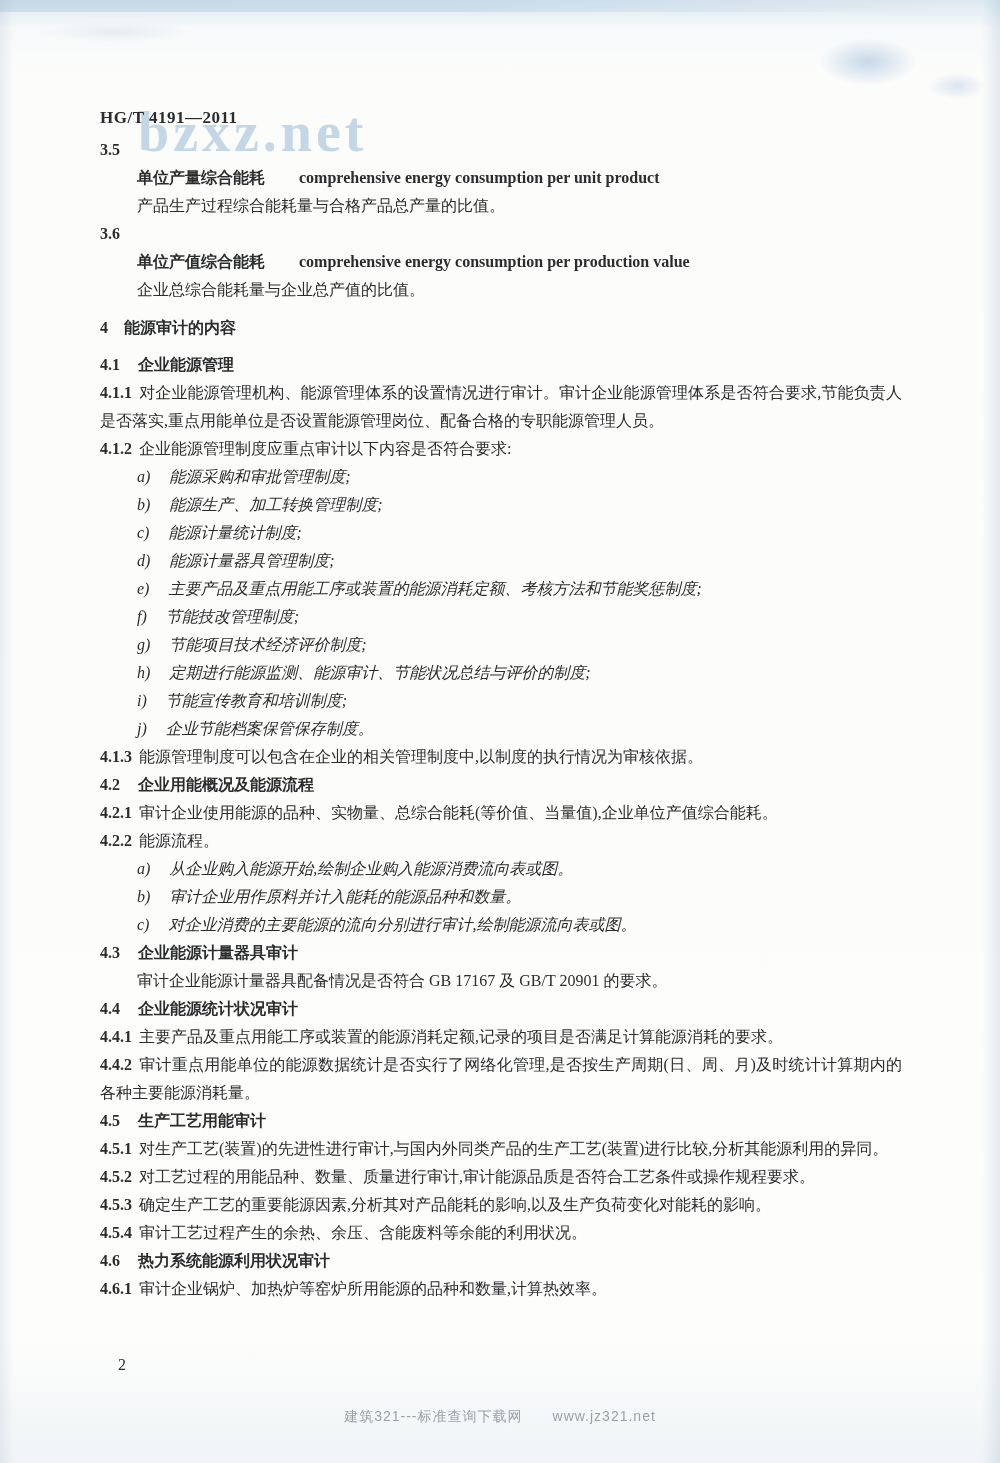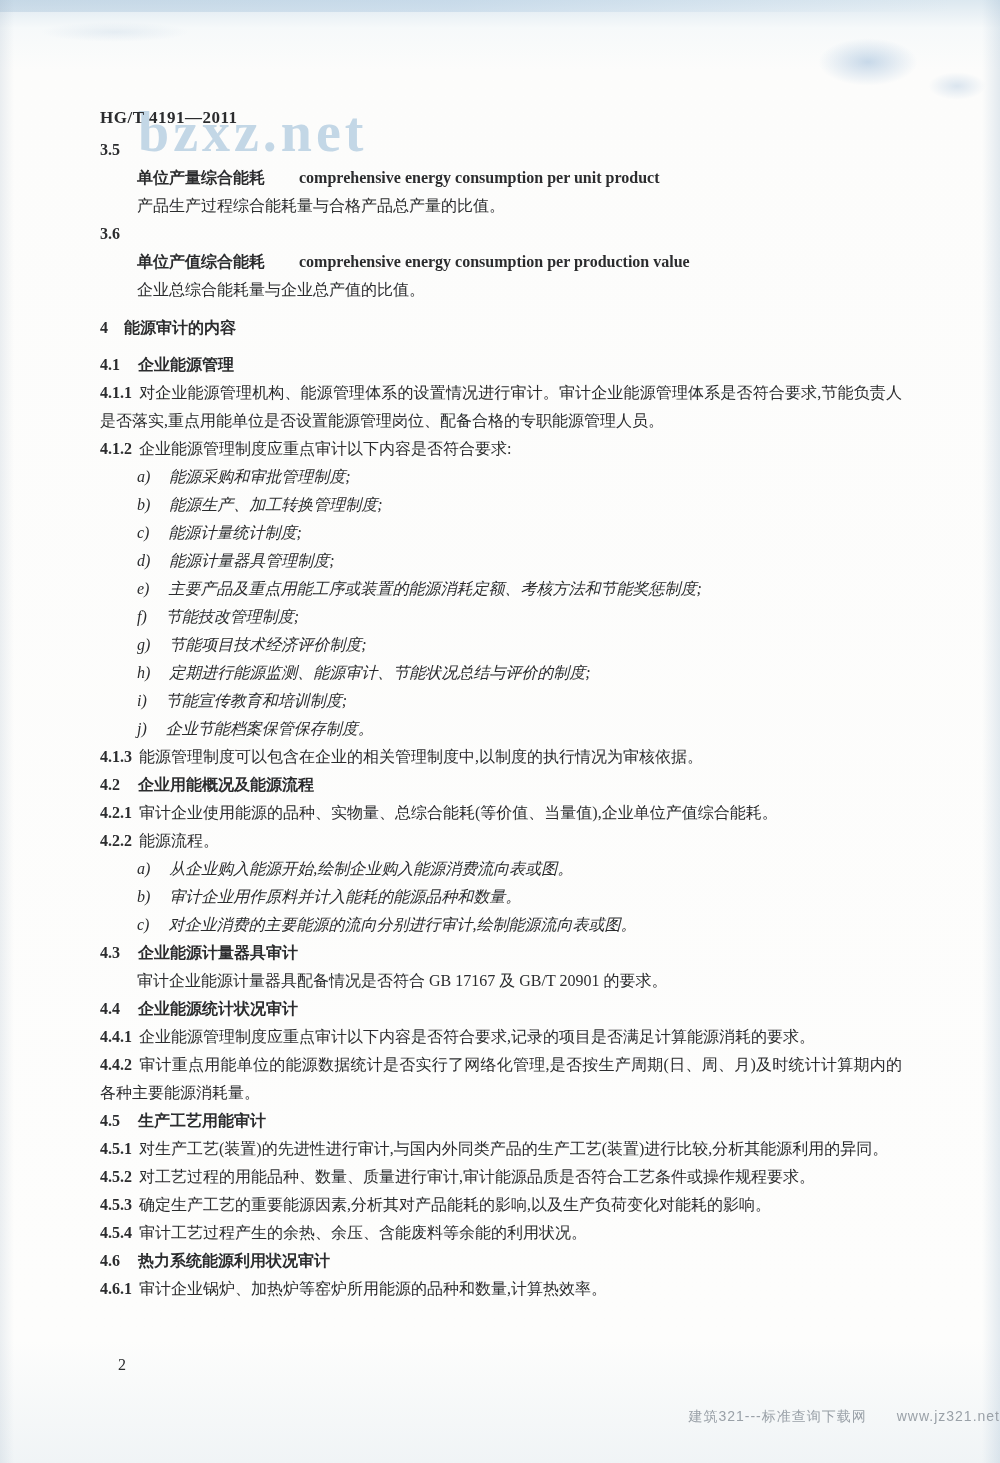--- a/index.html
+++ b/index.html
@@ -68,21 +68,21 @@
     position:absolute;
     left:118px;
     top:1356px;
     font-size:16px;
   }
   .page-footer{
     position:absolute;
     left:0;
     top:1408px;
     width:1000px;
-    text-align:right;
+    text-align:center;
     font-size:14px;
     color:#9aa1a8;
     letter-spacing:1px;
     font-family:"Liberation Sans","DejaVu Sans",sans-serif;
   }
 </style>
 </head>
 <body>
 
 <div class="page">
@@ -124,21 +124,21 @@
         <div class="block clause"><span class="num">4.1.3</span><span class="txt">能源管理制度可以包含在企业的相关管理制度中,以制度的执行情况为审核依据。</span></div>
         <div class="block heading"><span class="num">4.2</span><span class="txt">企业用能概况及能源流程</span></div>
         <div class="block clause"><span class="num">4.2.1</span><span class="txt">审计企业使用能源的品种、实物量、总综合能耗(等价值、当量值),企业单位产值综合能耗。</span></div>
         <div class="block clause"><span class="num">4.2.2</span><span class="txt">能源流程。</span></div>
         <div class="block letter"><span class="lt">a)</span><span class="txt">从企业购入能源开始,绘制企业购入能源消费流向表或图。</span></div>
         <div class="block letter"><span class="lt">b)</span><span class="txt">审计企业用作原料并计入能耗的能源品种和数量。</span></div>
         <div class="block letter"><span class="lt">c)</span><span class="txt">对企业消费的主要能源的流向分别进行审计,绘制能源流向表或图。</span></div>
         <div class="block heading"><span class="num">4.3</span><span class="txt">企业能源计量器具审计</span></div>
         <div class="block para"><span class="txt">审计企业能源计量器具配备情况是否符合 GB 17167 及 GB/T 20901 的要求。</span></div>
         <div class="block heading"><span class="num">4.4</span><span class="txt">企业能源统计状况审计</span></div>
-        <div class="block clause"><span class="num">4.4.1</span><span class="txt">企业能源管理制度应重点审计以下内容是否符合要求,记录的项目是否满足计算能源消耗的要求。</span></div>
+        <div class="block clause"><span class="num">4.4.1</span><span class="txt">主要产品及重点用能工序或装置的能源消耗定额,记录的项目是否满足计算能源消耗的要求。</span></div>
         <div class="block clause"><span class="num">4.4.2</span><span class="txt">审计重点用能单位的能源数据统计是否实行了网络化管理,是否按生产周期(日、周、月)及时统计计算期内的各种主要能源消耗量。</span></div>
         <div class="block heading"><span class="num">4.5</span><span class="txt">生产工艺用能审计</span></div>
         <div class="block clause"><span class="num">4.5.1</span><span class="txt">对生产工艺(装置)的先进性进行审计,与国内外同类产品的生产工艺(装置)进行比较,分析其能源利用的异同。</span></div>
         <div class="block clause"><span class="num">4.5.2</span><span class="txt">对工艺过程的用能品种、数量、质量进行审计,审计能源品质是否符合工艺条件或操作规程要求。</span></div>
         <div class="block clause"><span class="num">4.5.3</span><span class="txt">确定生产工艺的重要能源因素,分析其对产品能耗的影响,以及生产负荷变化对能耗的影响。</span></div>
         <div class="block clause"><span class="num">4.5.4</span><span class="txt">审计工艺过程产生的余热、余压、含能废料等余能的利用状况。</span></div>
         <div class="block heading"><span class="num">4.6</span><span class="txt">热力系统能源利用状况审计</span></div>
         <div class="block clause"><span class="num">4.6.1</span><span class="txt">审计企业锅炉、加热炉等窑炉所用能源的品种和数量,计算热效率。</span></div>
       </div>
   </div>

